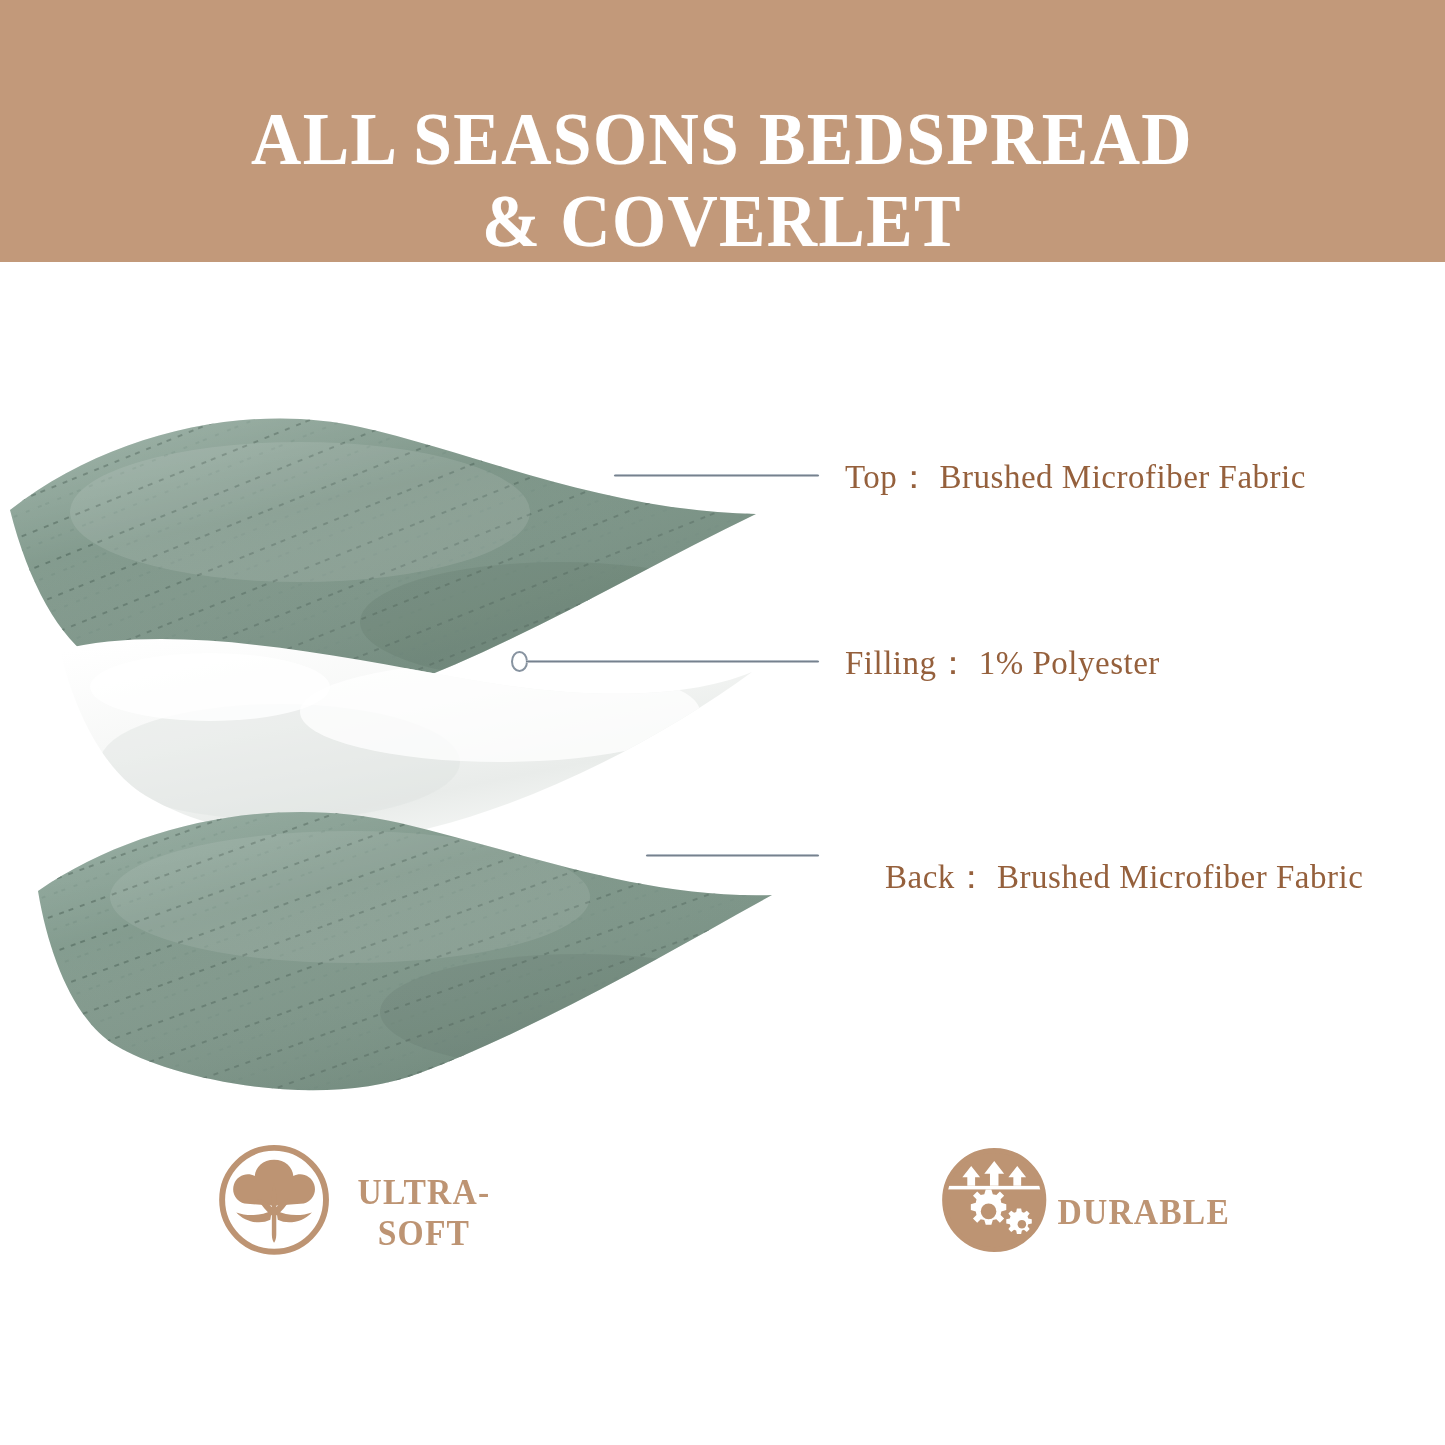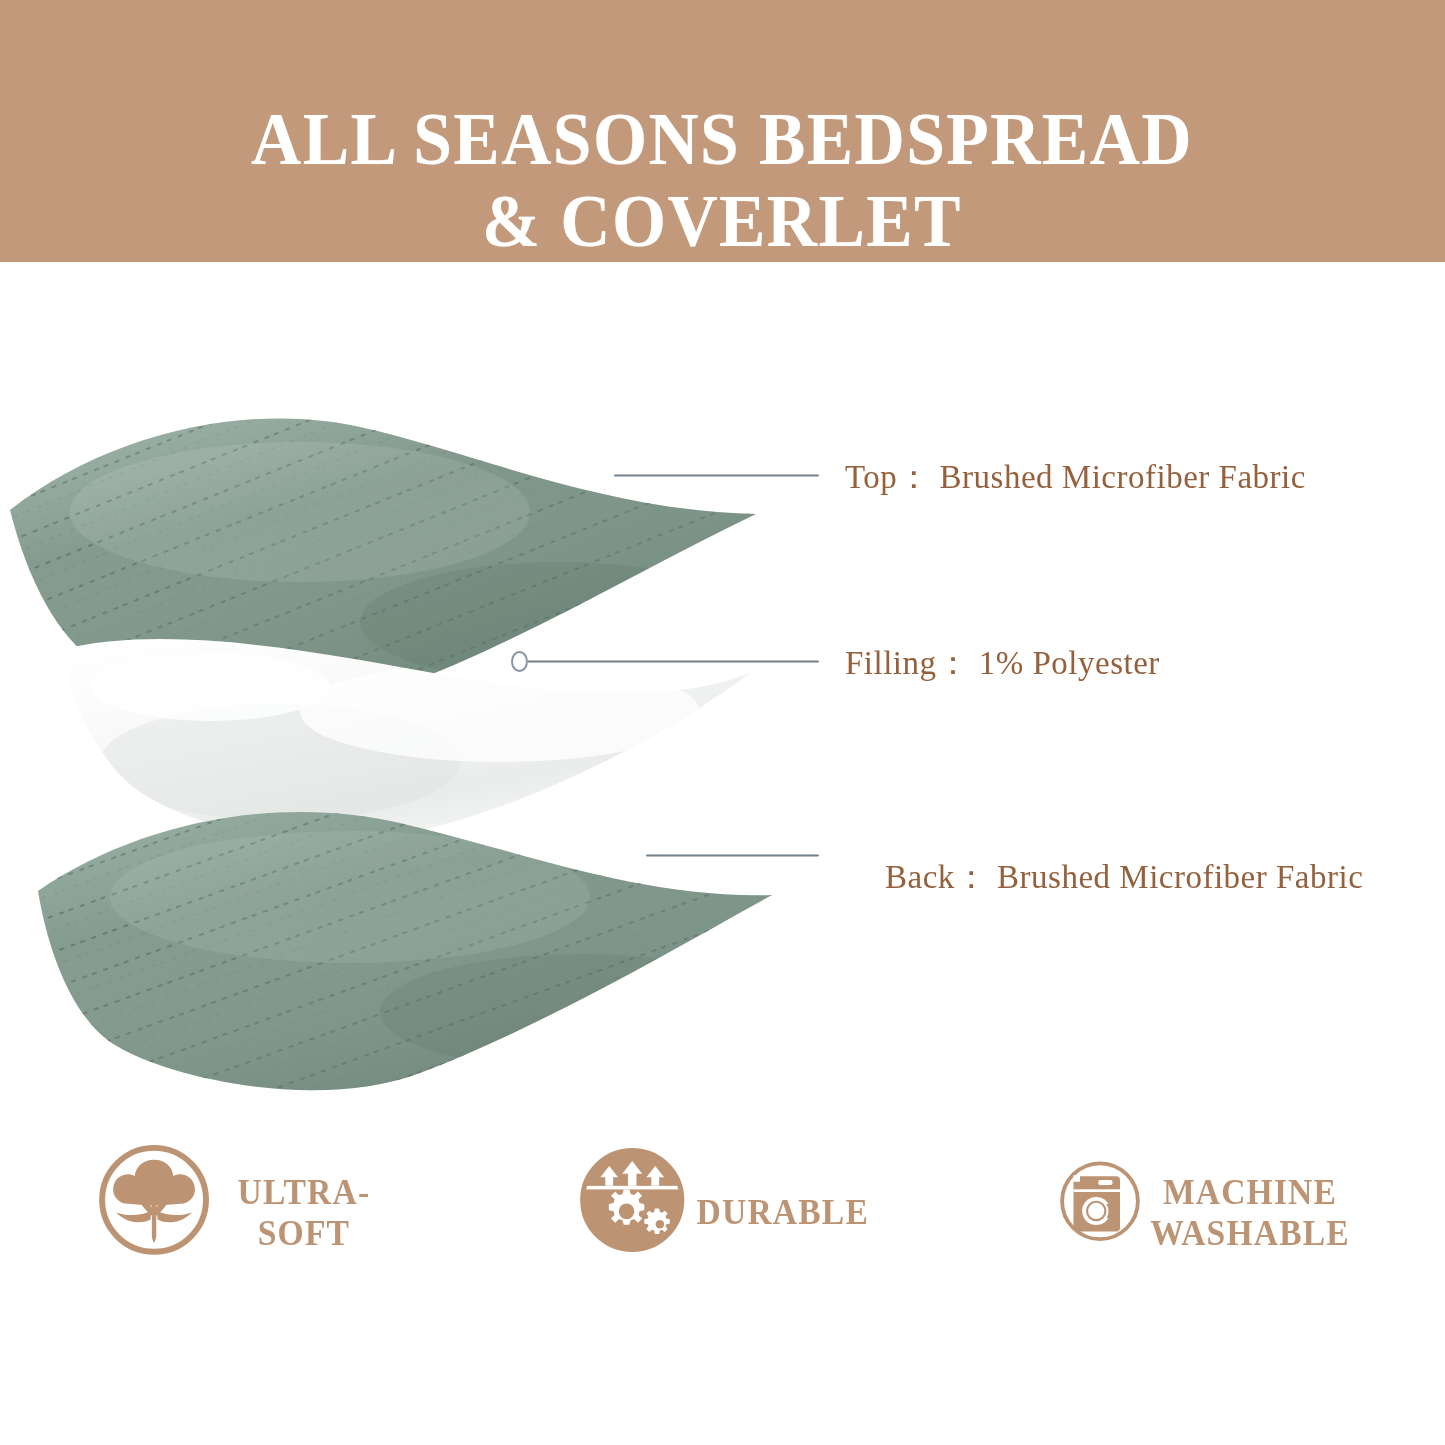--- a/index.html
+++ b/index.html
@@ -267,38 +267,17 @@
 
         <circle cx="85" cy="78" r="70" fill="none" stroke="#bd9473" stroke-width="7"></circle>
         <circle cx="77" cy="94" r="11" fill="#bd9473"></circle>
         <circle cx="124" cy="112" r="6" fill="#bd9473"></circle>
       </svg>
       <div class="feature-label">
         <span>DURABLE</span>
       </div>
     </div>
 
-    <div class="feature">
-      <svg class="feature-icon" viewBox="0 0 170 170">
-        <circle cx="85" cy="78" r="70" fill="none" stroke="#bd9473" stroke-width="7"></circle>
-        <g fill="#bd9473">
-          <path d="M43,32 h72 a7,7 0 0 1 7,7 v88 a7,7 0 0 1 -7,7 h-72 a7,7 0 0 1 -7,-7
-                   v-88 a7,7 0 0 1 7,-7 z"></path>
-        </g>
-
-        <rect x="36" y="30" width="12" height="12" fill="#ffffff"></rect>
-        <rect x="36" y="56" width="86" height="5" fill="#ffffff"></rect>
-        <rect x="82" y="39" width="26" height="9" rx="3" fill="#ffffff"></rect>
-        <circle cx="78" cy="96" r="26" fill="#ffffff"></circle>
-        <circle cx="78" cy="96" r="19" fill="#bd9473"></circle>
-        <circle cx="78" cy="96" r="15" fill="#ffffff"></circle>
-        <path d="M97,83 a26,26 0 0 1 0,26 h8 v-26 z" fill="#bd9473"></path>
-      </svg>
-      <div class="feature-label">
-        <span>MACHINE</span><br>
-        <span>WASHABLE</span>
-      </div>
-    </div>
 
 
   </div>
 
 </div>
 
 </body></html>

